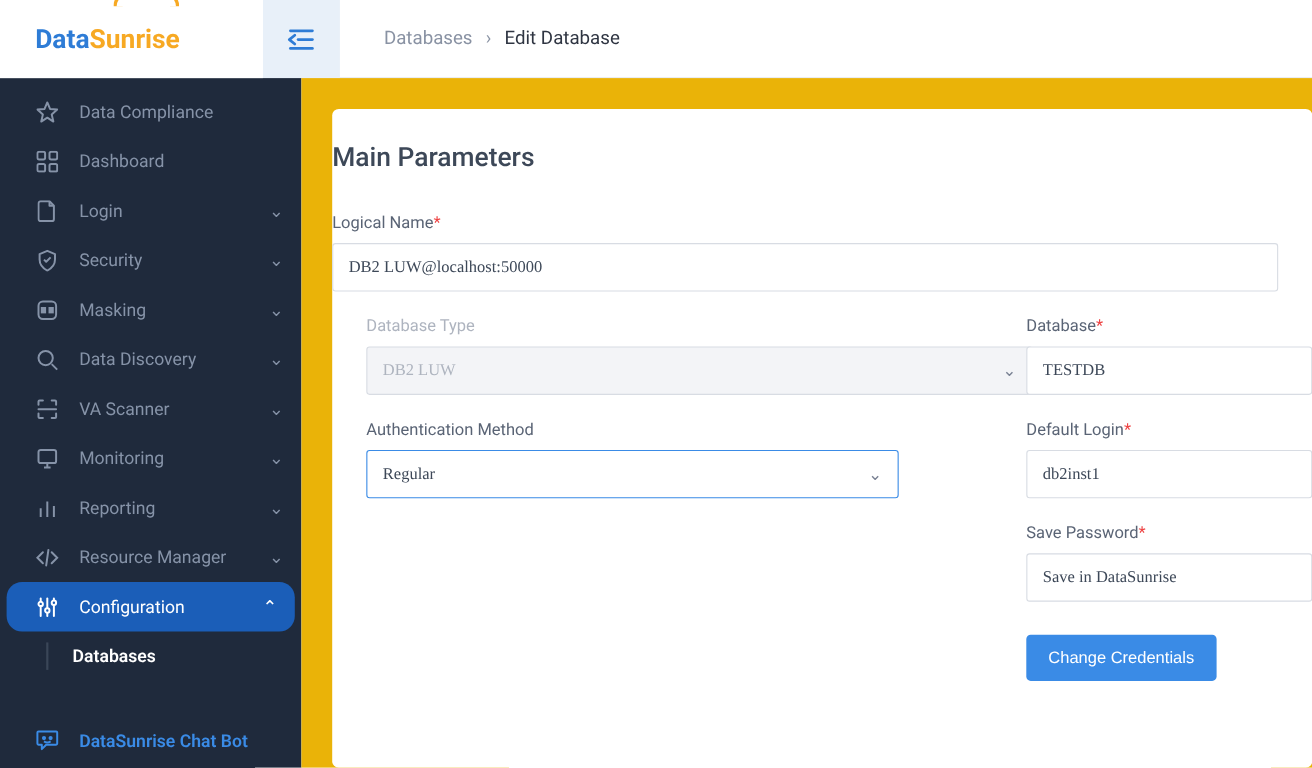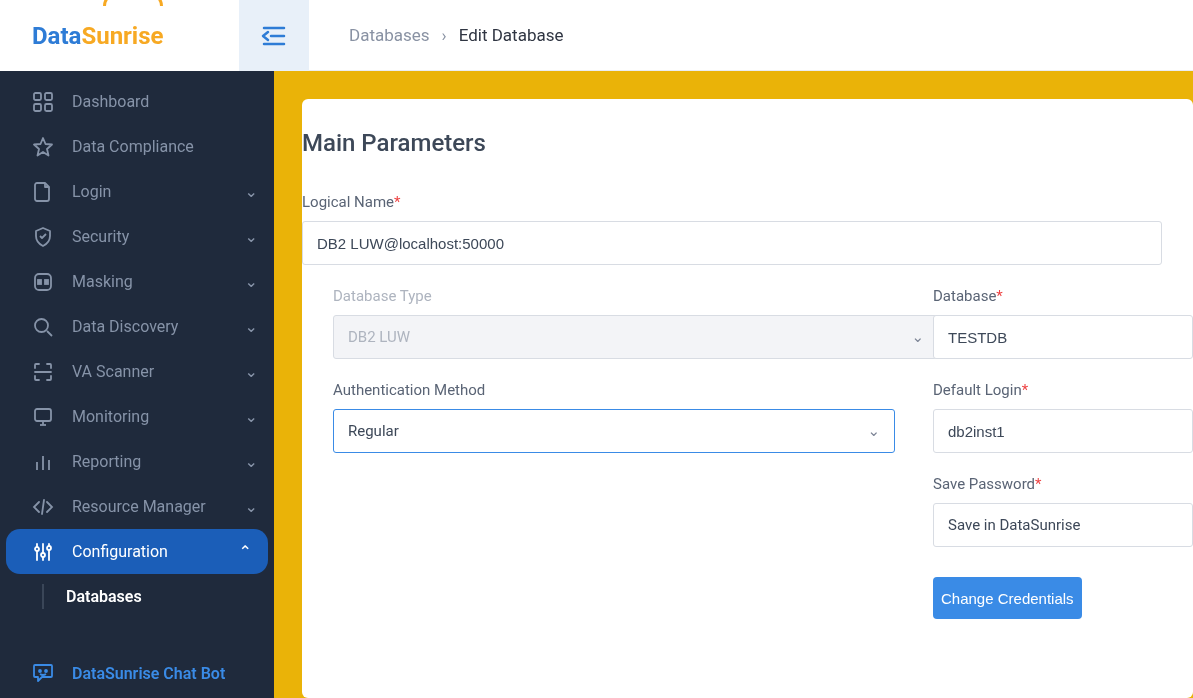--- a/index.html
+++ b/index.html
@@ -168,36 +168,37 @@
   height: 44px;
   border: 1px solid #d8dce3;
   border-radius: 3px;
   padding: 0 14px;
   font-size: 15px;
   color: #3d4858;
   background: #fff;
   display: flex;
   align-items: center;
   justify-content: space-between;
+  font-family: Liberation Serif, serif;
 }
 .form-select.disabled {
   background: #f3f4f7;
   color: #aeb4bf;
 }
 .form-select.focused {
   border: 1px solid #3a8be6;
 }
 .select-chevron { color: #7a8294; }
 .btn-primary {
   background: #3a8be6;
   color: #fff;
   border: none;
   border-radius: 4px;
   height: 42px;
-  padding: 0 8px;
+  padding: 0 20px;
   font-size: 15px;
   font-weight: 500;
   cursor: pointer;
 }
 svg { display: block; }
 </style>
 </head>
 <body>
 
 <div class="top-bar">
@@ -220,37 +221,37 @@
     <span class="breadcrumb-sep">›</span>
     <span class="breadcrumb-current">Edit Database</span>
   </div>
 </div>
 
 <div class="body-area">
   <div class="sidebar">
 
     <div class="nav-item">
       <span class="nav-icon">
+        <svg width="20" height="20" viewBox="0 0 20 20" fill="none" stroke="#8693a8" stroke-width="1.8" stroke-linejoin="round">
+            <polygon points="10,1 12.5,7 19,7.5 14,12 15.5,18.5 10,15 4.5,18.5 6,12 1,7.5 7.5,7"></polygon>
+          </svg>
+      </span>
+      <span class="nav-label">Data Compliance</span>
+    </div>
+
+    <div class="nav-item">
+      <span class="nav-icon">
         <svg width="20" height="20" viewBox="0 0 20 20" fill="none" stroke="#8693a8" stroke-width="1.8">
             <rect x="1" y="1" width="7" height="7" rx="1.5"></rect>
             <rect x="12" y="1" width="7" height="7" rx="1.5"></rect>
             <rect x="1" y="12" width="7" height="7" rx="1.5"></rect>
             <rect x="12" y="12" width="7" height="7" rx="1.5"></rect>
           </svg>
       </span>
       <span class="nav-label">Dashboard</span>
-    </div>
-
-    <div class="nav-item">
-      <span class="nav-icon">
-        <svg width="20" height="20" viewBox="0 0 20 20" fill="none" stroke="#8693a8" stroke-width="1.8" stroke-linejoin="round">
-            <polygon points="10,1 12.5,7 19,7.5 14,12 15.5,18.5 10,15 4.5,18.5 6,12 1,7.5 7.5,7"></polygon>
-          </svg>
-      </span>
-      <span class="nav-label">Data Compliance</span>
     </div>
 
     <div class="nav-item">
       <span class="nav-icon">
         <svg width="18" height="20" viewBox="0 0 18 20" fill="none" stroke="#8693a8" stroke-width="1.8" stroke-linejoin="round">
             <path d="M3 1 h8 l4 4 v12 a2 2 0 01-2 2 H3 a2 2 0 01-2-2 V3 a2 2 0 012-2 z"></path>
             <polyline points="11,1 11,5 15,5"></polyline>
           </svg>
       </span>
       <span class="nav-label">Login</span>
@@ -392,21 +393,21 @@
         <div class="form-col-left">
           <div class="form-group">
             <label class="form-label muted">Database Type</label>
             <div class="form-select disabled" style="width:606px;">
               <span>DB2 LUW</span>
               <span class="select-chevron">⌄</span>
             </div>
           </div>
           <div class="form-group">
             <label class="form-label">Authentication Method</label>
-            <div class="form-select focused" style="width:562px;">
+            <div class="form-select focused" style="width:484px;">
               <span>Regular</span>
               <span class="select-chevron">⌄</span>
             </div>
           </div>
         </div>
         <div class="form-col-right">
           <div class="form-group">
             <label class="form-label">
               <span>Database</span><span class="required">*</span>
             </label>

